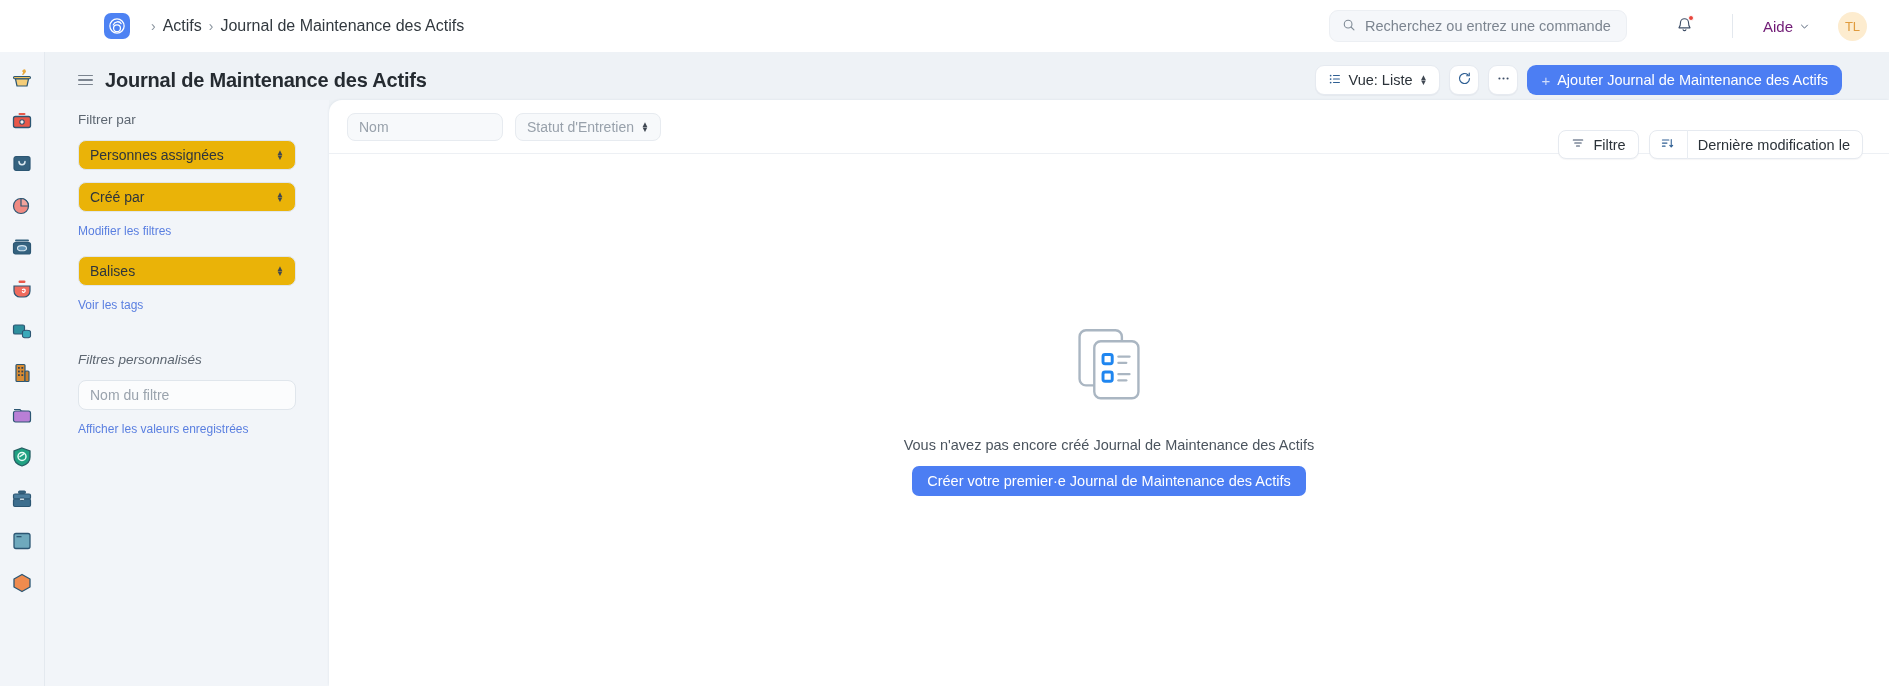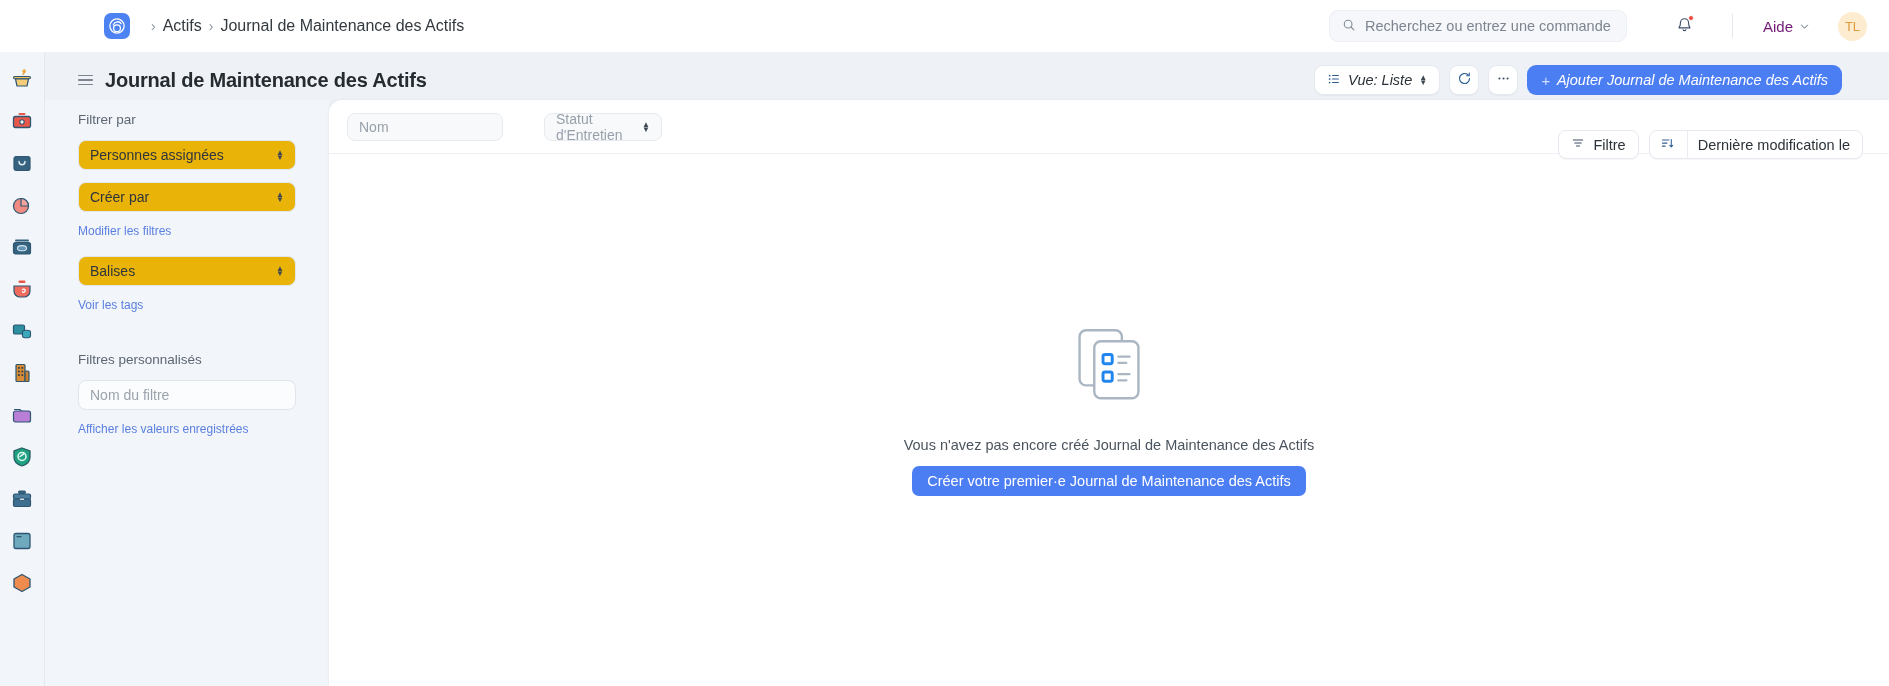--- a/index.html
+++ b/index.html
@@ -65,35 +65,35 @@
   }
   .rail-ico { width: 26px; height: 26px; display: flex; align-items: center; justify-content: center; cursor: pointer; flex: none; }
 
   
   .fsidebar {
     width: 284px; min-width: 284px;
     background: #f2f5f9;
     padding: 0 33px 0 33px;
   }
   .fs-label { font-size: 13.5px; color: #5d6671; margin-bottom: 13px; }
-  .fs-label.mt { margin-top: 40px; }
+  .fs-label.mt { margin-top: 40px; font-style: italic; }
   .fs-select, .fs-input {
     width: 100%; height: 30px; border-radius: 8px;
     background: #eab308; border: 1px solid #e0e6ec;
     display: flex; align-items: center;
     padding: 0 11px; font-size: 14px; color: #2e353c;
     margin-bottom: 12px; cursor: pointer; position: relative;
   }
   .fs-input { background: #fbfcfd; color: #9aa3ad; cursor: text; }
   .updown { margin-left: auto; display: flex; flex-direction: column; line-height: 5px; color: #3f4752; font-size: 8px; }
   .fs-link { font-size: 12px; color: #5a7fe0; cursor: pointer; display: block; margin-bottom: 18px; }
   .hamburger { display: flex; flex-direction: column; gap: 3px; cursor: pointer; margin-right: 12px; }
   .hamburger i { display: block; width: 15px; height: 1.6px; background: #7b848f; border-radius: 2px; }
   .page-title { font-size: 20px; color: #252b31; font-weight: 600; letter-spacing: -.2px; }
-  .head-actions { margin-left: auto; display: flex; align-items: flex-end; gap: 9px; font-style: italic; }
+  .head-actions { margin-left: auto; display: flex; align-items: flex-end; gap: 9px; }
   .btn {
     height: 30px; border-radius: 9px; background: #fff;
     border: 1px solid #e6eaf0;
     display: flex; align-items: center; gap: 7px;
     padding: 0 12px; font-size: 14.5px; color: #2b3239; cursor: pointer;
     box-shadow: 0 1px 1px rgba(22,35,60,.04);
   }
   .btn.icon-only { width: 30px; padding: 0; justify-content: center; }
   .btn-primary {
     height: 30px; border-radius: 9px; background: #4c7ef3;
@@ -117,21 +117,21 @@
     padding: 0 26px 0 18px;
     border-bottom: 1px solid #edf0f4;
   }
   .flt-input, .flt-select {
     height: 28px; border-radius: 8px;
     background: #f7f9fb; border: 1px solid #e7ebf0;
     display: flex; align-items: center;
     padding: 0 11px; font-size: 14px; color: #98a1ab;
   }
   .flt-input { width: 156px; cursor: text; }
-  .flt-select { width: 118px; cursor: pointer; margin-left: 29px; }
+  .flt-select { width: 146px; cursor: pointer; }
   .fb-right { margin-left: auto; display: flex; align-items: center; gap: 10px; margin-top: 36px; }
   .btn-sm {
     height: 29px; border-radius: 8px; background: #fff;
     border: 1px solid #e6eaf0; box-shadow: 0 1px 1px rgba(22,35,60,.04);
     display: flex; align-items: center; gap: 8px;
     padding: 0 12px; font-size: 14.5px; color: #2b3239; cursor: pointer;
   }
   .btn-sm .seg-div { width: 1px; height: 29px; background: #e9edf2; margin: 0 2px 0 4px; }
 
   
@@ -359,21 +359,21 @@
 
         <div class="fs-select">
           <span>Personnes assignées</span>
           <span class="updown">
               <span>▲</span>
               <span>▼</span>
             </span>
         </div>
 
         <div class="fs-select">
-          <span>Créer par</span>
+          <span>Créé par</span>
           <span class="updown">
               <span>▲</span>
               <span>▼</span>
             </span>
         </div>
 
         <a class="fs-link">Modifier les filtres</a>
 
         <div class="fs-select">
           <span>Balises</span>

